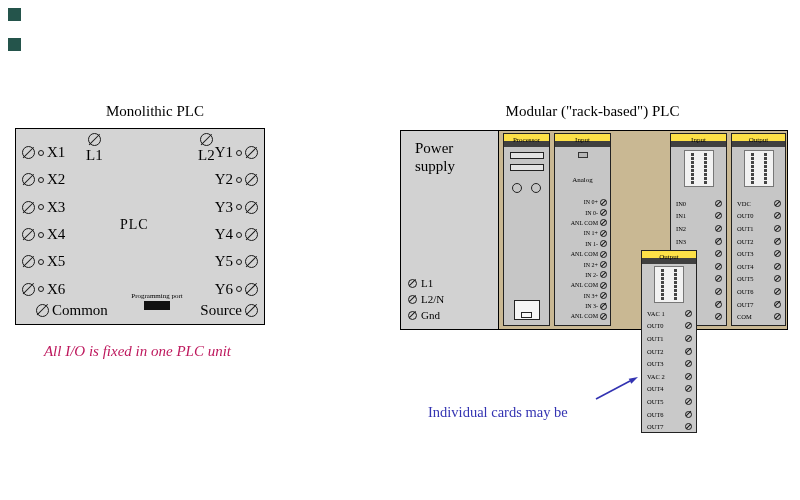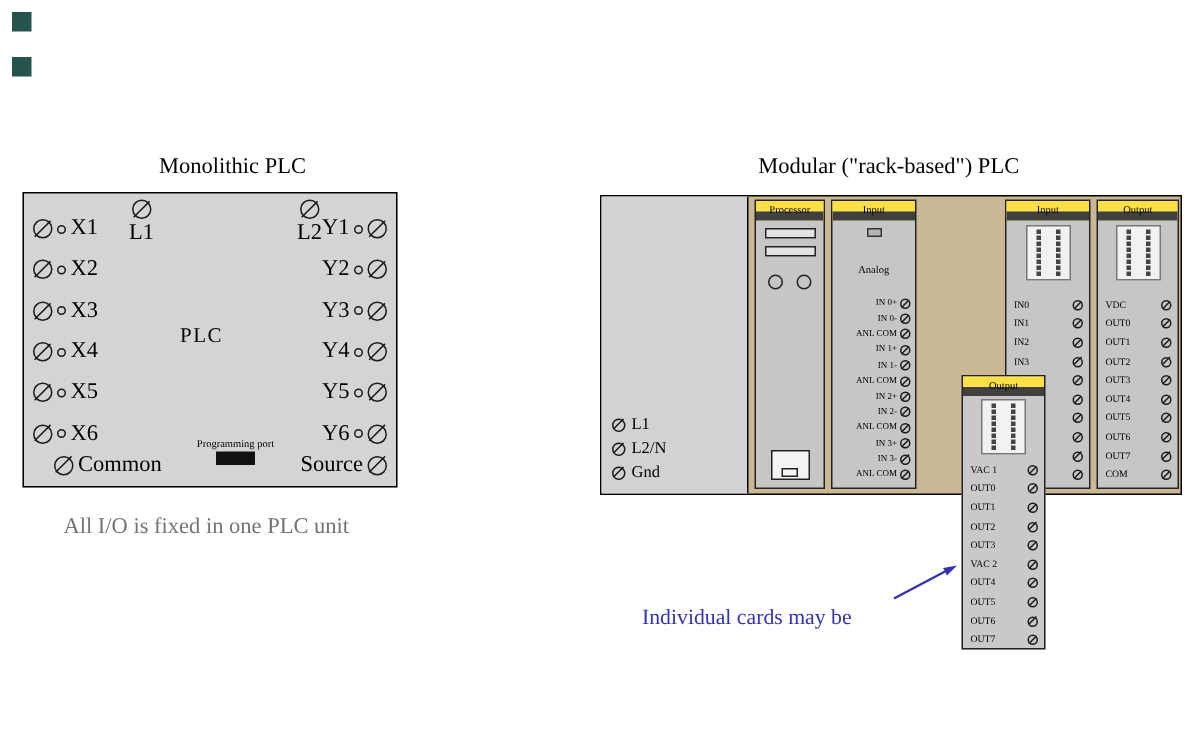--- a/index.html
+++ b/index.html
@@ -4,21 +4,21 @@
 <style>
   * { margin:0; padding:0; box-sizing:border-box; }
   html,body { width:800px; height:500px; }
   body { position:relative; background:#ffffff; font-family:"Liberation Serif", serif; color:#000; overflow:hidden; }
   .abs { position:absolute; }
 
   
   .deco-sq { position:absolute; width:13px; height:13px; background:#24544b; }
 
   .diagram-title { font-size:15px; text-align:center; }
-  .caption { color:#737373; font-size:15px; }
+  .caption { color:#be185d; font-size:15px;font-style:italic; }
 
   
   .term { display:inline-block; border:1.3px solid #1a1a1a; border-radius:50%; position:relative; flex:none; }
   .term::after { content:""; position:absolute; left:-2px; right:-2px; top:50%; height:1.3px; margin-top:-0.65px; background:#1a1a1a; transform:rotate(-45deg); }
   .t13 { width:13px; height:13px; }
   .t9  { width:9px;  height:9px;  border-width:1px; }
   .t9::after  { height:1px; left:-1px; right:-1px; }
   .t7  { width:7px;  height:7px;  border-width:1px; }
   .t7::after  { height:1px; left:-1px; right:-1px; }
   .oc  { display:inline-block; width:6px; height:6px; border:1px solid #1a1a1a; border-radius:50%; flex:none; }
@@ -176,20 +176,21 @@
   </div>
 </div>
 
 <div class="abs caption" style="left:10px;top:343px;width:255px;text-align:center">All I/O is fixed in one PLC unit</div>
 
 <div class="abs diagram-title" style="left:395px;top:103px;width:395px">Modular ("rack-based") PLC</div>
 
 <div class="abs rack">
 
   <div class="psu">
+    <div class="psu-label">Power supply</div>
     <div class="psu-terms">
 
         <div class="psu-row">
           <span class="term t9"></span>
           <span>L1</span>
         </div>
 
         <div class="psu-row">
           <span class="term t9"></span>
           <span>L2/N</span>

